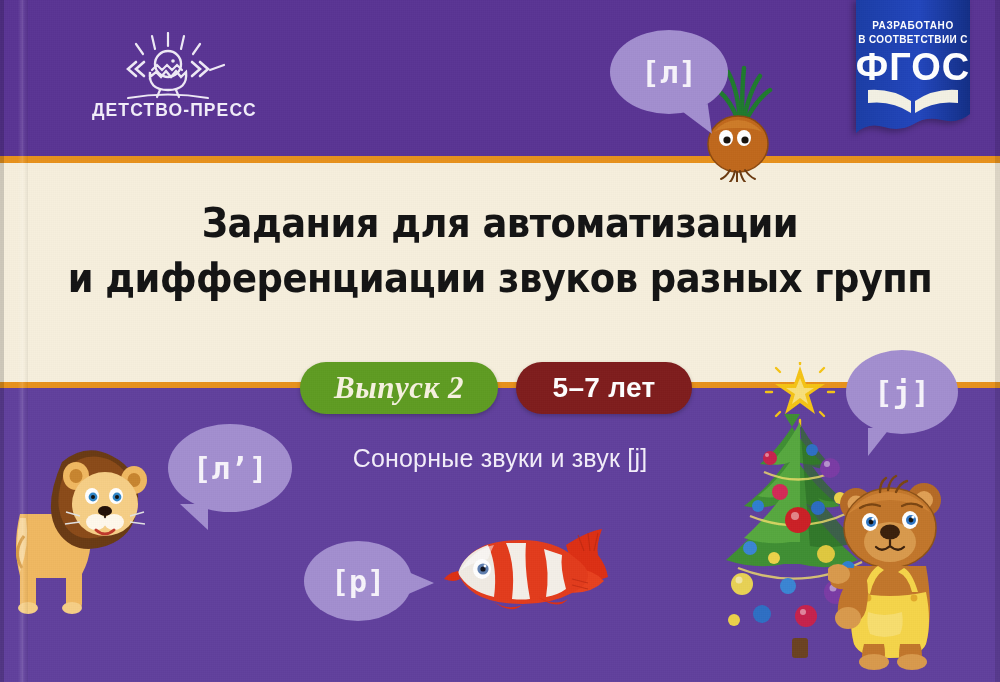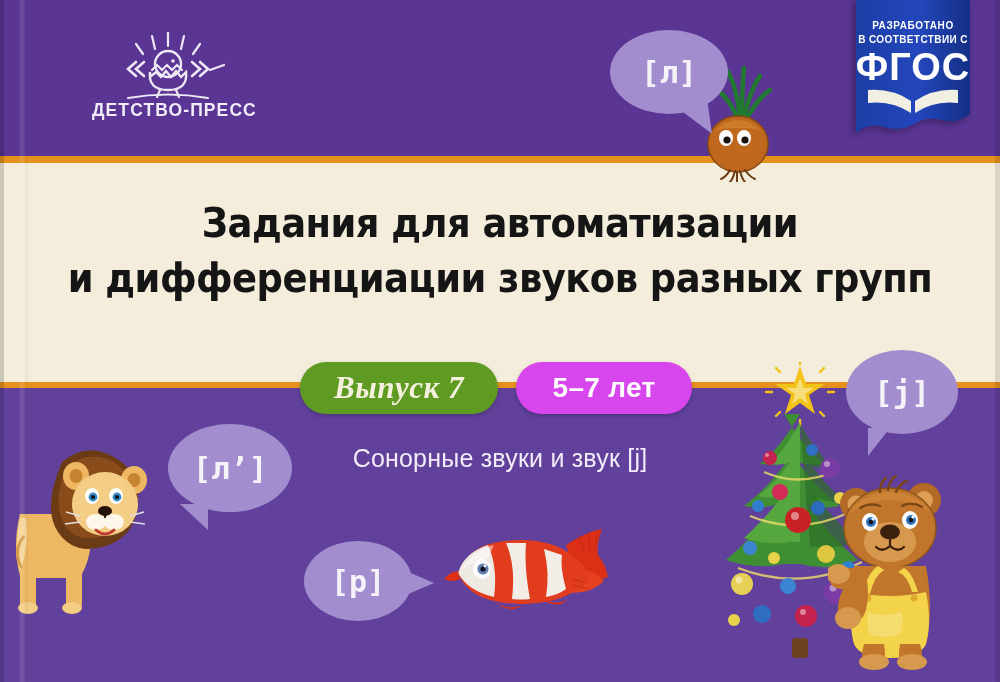--- a/index.html
+++ b/index.html
@@ -73,21 +73,21 @@
   .pill{
     position:absolute;z-index:35;display:flex;align-items:center;justify-content:center;
     border-radius:40px;box-shadow:0 2px 4px rgba(0,0,0,.22);
   }
   #pill-issue{
     left:300px;top:362px;width:198px;height:52px;background:#5f9c22;
     font-family:"Liberation Serif","DejaVu Serif",serif;
     font-style:italic;font-weight:700;font-size:31px;color:#f7f2e0;letter-spacing:.5px;
   }
   #pill-age{
-    left:516px;top:362px;width:176px;height:52px;background:#d946ef;
+    left:516px;top:362px;width:176px;height:52px;background:#7f1d1d;
     font-weight:700;font-size:28px;color:#ffffff;letter-spacing:.3px;
   }
   #subtitle{
     position:absolute;left:0;top:444px;width:100%;z-index:25;text-align:center;
     color:#f3eefa;font-size:25px;font-weight:400;letter-spacing:.2px;
   }
 
   
   .bubble{
     position:absolute;z-index:40;
@@ -175,21 +175,21 @@
         <path d="M110 92 q-24 -2 -43 11 v12 q19 -13 43 -10 Z"></path>
       </g>
     </svg>
   </div>
 
   <div id="title">
     <span class="ln">Задания для автоматизации</span>
     <span class="ln">и дифференциации звуков разных групп</span>
   </div>
 
-  <div class="pill" id="pill-issue">Выпуск 7</div>
+  <div class="pill" id="pill-issue">Выпуск 2</div>
   <div class="pill" id="pill-age">5–7 лет</div>
 
   <div id="subtitle">Сонорные звуки и звук [j]</div>
 
   <div class="bubble" id="bubble-l">
     <span>[л]</span>
     <span class="tail"></span>
   </div>
   <div class="bubble" id="bubble-lsoft">
     <span>[л’]</span>

